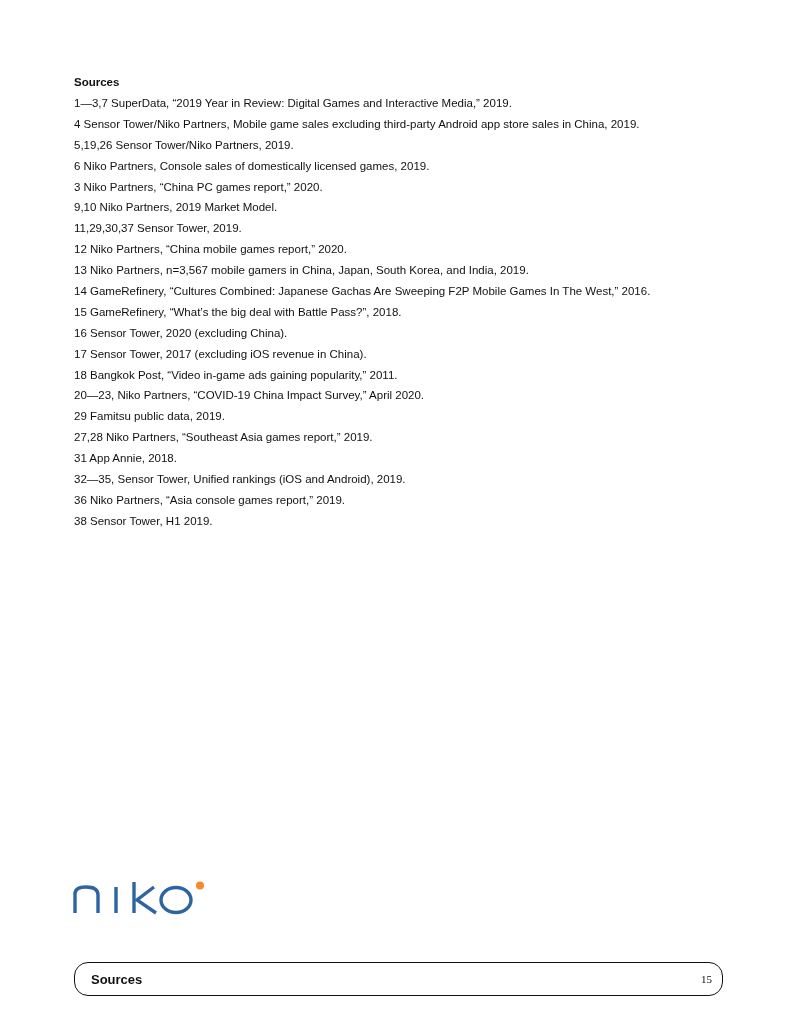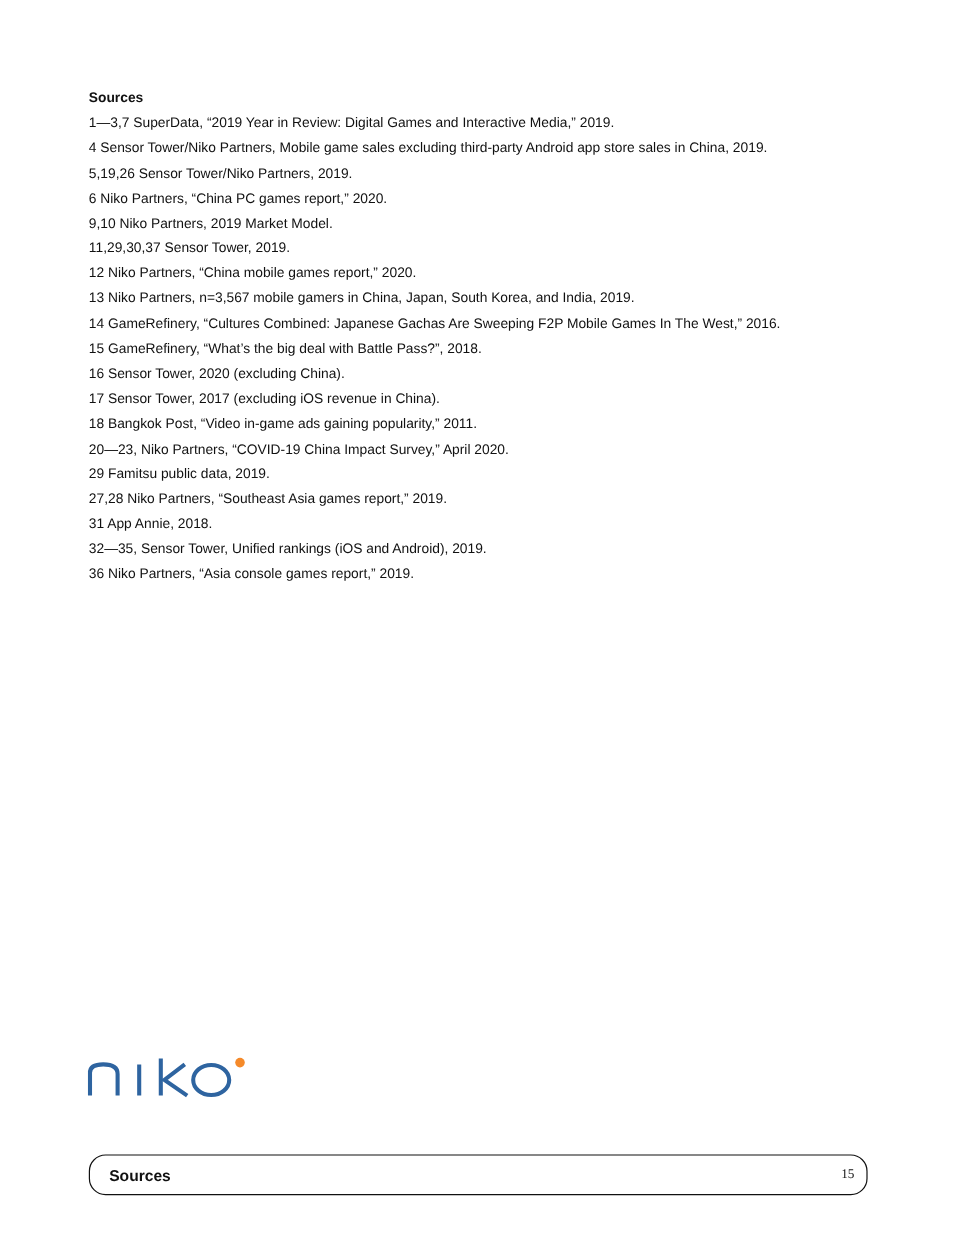--- a/index.html
+++ b/index.html
@@ -63,36 +63,38 @@
   </style>
 </head>
 <body>
 
 <section class="sources-section">
   <h2 class="sources-heading">Sources</h2>
   <ul class="source-list">
     <li class="source-item">1—3,7 SuperData, “2019 Year in Review: Digital Games and Interactive Media,” 2019.</li>
     <li class="source-item">4 Sensor Tower/Niko Partners, Mobile game sales excluding third-party Android app store sales in China, 2019.</li>
     <li class="source-item">5,19,26 Sensor Tower/Niko Partners, 2019.</li>
-    <li class="source-item">6 Niko Partners, “China PC games report,” 2020.</li>
+    <li class="source-item">6 Niko Partners, Console sales of domestically licensed games, 2019.</li>
+    <li class="source-item">3 Niko Partners, “China PC games report,” 2020.</li>
     <li class="source-item">9,10 Niko Partners, 2019 Market Model.</li>
     <li class="source-item">11,29,30,37 Sensor Tower, 2019.</li>
     <li class="source-item">12 Niko Partners, “China mobile games report,” 2020.</li>
     <li class="source-item">13 Niko Partners, n=3,567 mobile gamers in China, Japan, South Korea, and India, 2019.</li>
     <li class="source-item">14 GameRefinery, “Cultures Combined: Japanese Gachas Are Sweeping F2P Mobile Games In The West,” 2016.</li>
     <li class="source-item">15 GameRefinery, “What’s the big deal with Battle Pass?”, 2018.</li>
     <li class="source-item">16 Sensor Tower, 2020 (excluding China).</li>
     <li class="source-item">17 Sensor Tower, 2017 (excluding iOS revenue in China).</li>
     <li class="source-item">18 Bangkok Post, “Video in-game ads gaining popularity,” 2011.</li>
     <li class="source-item">20—23, Niko Partners, “COVID-19 China Impact Survey,” April 2020.</li>
     <li class="source-item">29 Famitsu public data, 2019.</li>
     <li class="source-item">27,28 Niko Partners, “Southeast Asia games report,” 2019.</li>
     <li class="source-item">31 App Annie, 2018.</li>
     <li class="source-item">32—35, Sensor Tower, Unified rankings (iOS and Android), 2019.</li>
     <li class="source-item">36 Niko Partners, “Asia console games report,” 2019.</li>
+    <li class="source-item">38 Sensor Tower, H1 2019.</li>
   </ul>
 </section>
 
 <div class="logo">
   <svg width="140" height="36" viewBox="0 0 140 36">
     <g fill="none" stroke="#2e64a0" stroke-width="3.4" stroke-linecap="butt">
 
       <path d="M3 33 V12 M3 14 Q3 7 14 7 Q26 7 26 15 V33"></path>
 
       <path d="M44 7 V33"></path>

